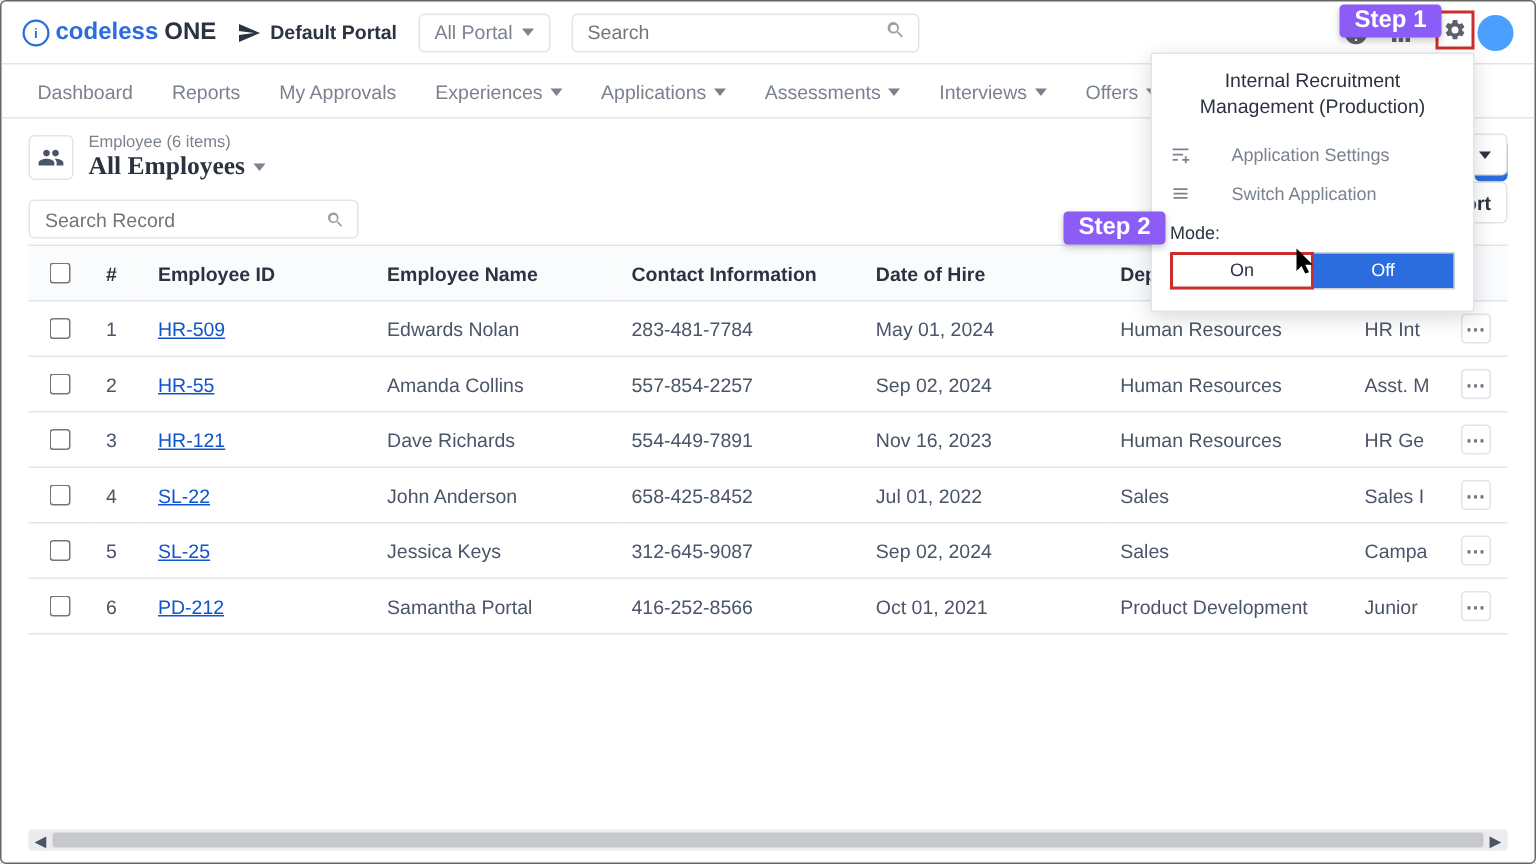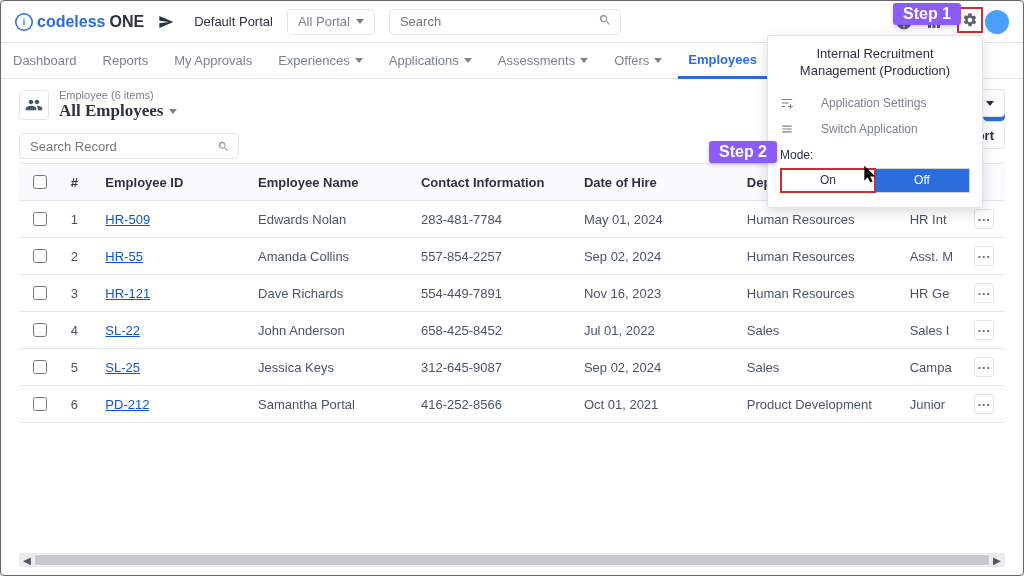--- a/index.html
+++ b/index.html
@@ -40,21 +40,21 @@
   }
   .logo { display:flex; align-items:center; gap:4px; }
   .logo-mark {
     width:18px; height:18px; border-radius:9px;
     background: var(--blue);
     display:flex; align-items:center; justify-content:center;
     color:#fff; font-weight:bold; font-size:13px;
   }
   .logo-text1 { color: var(--blue); font-weight:600; font-size:16px; }
   .logo-text2 { color: #2b3240; font-weight:700; font-size:16px; }
-  .portal { display:flex; align-items:center; gap:20px; font-weight:400; color:#2b3240; }
+  .portal { display:flex; align-items:center; gap:6px; font-weight:700; color:#2b3240; }
   .portal svg { width:16px; height:16px; fill:#2b3240; }
   .obj-sel {
     height:26px; padding:0 10px; border:1px solid var(--border);
     border-radius:4px; display:flex; align-items:center; gap:6px;
     color:var(--muted); background:#fff;
   }
   .caret-down {
     width:0; height:0; border-left:4px solid transparent;
     border-right:4px solid transparent; border-top:5px solid currentColor;
   }
@@ -78,22 +78,22 @@
     color:#5b626e; background:#fff;
   }
   .gear-focus svg { width:16px; height:16px; fill:currentColor; }
   .avatar {
     width:24px; height:24px; border-radius:50%;
     background: var(--accent);
   }
 
   
   .tabs {
-    display:flex; align-items:center; height:36px;
-    padding:0 2px; gap:6px; border-bottom:1px solid var(--border);
+    display:flex; height:36px;
+    padding:0 14px; gap:6px; border-bottom:1px solid var(--border);
     color:var(--muted);
   }
   .tab { padding:0 10px; height:36px; display:flex; align-items:center; gap:5px; cursor:pointer; }
   .tab.active { color:var(--blue); border-bottom:3px solid var(--blue); font-weight:600; }
 
   
   .subhdr {
     display:flex; align-items:flex-end; padding:10px 18px 6px 18px;
   }
   .view-block { display:flex; gap:10px; align-items:center; }
@@ -285,20 +285,24 @@
       </div>
       <div class="tab">
         <span>Applications</span>
         <span class="caret-down"></span>
       </div>
       <div class="tab">
         <span>Assessments</span>
         <span class="caret-down"></span>
       </div>
       <div class="tab">
+        <span>Interviews</span>
+        <span class="caret-down"></span>
+      </div>
+      <div class="tab">
         <span>Offers</span>
         <span class="caret-down"></span>
       </div>
       <div class="tab active">
         <span>Employees</span>
       </div>
     </div>
 
   <div class="subhdr">
     <div class="view-block">

